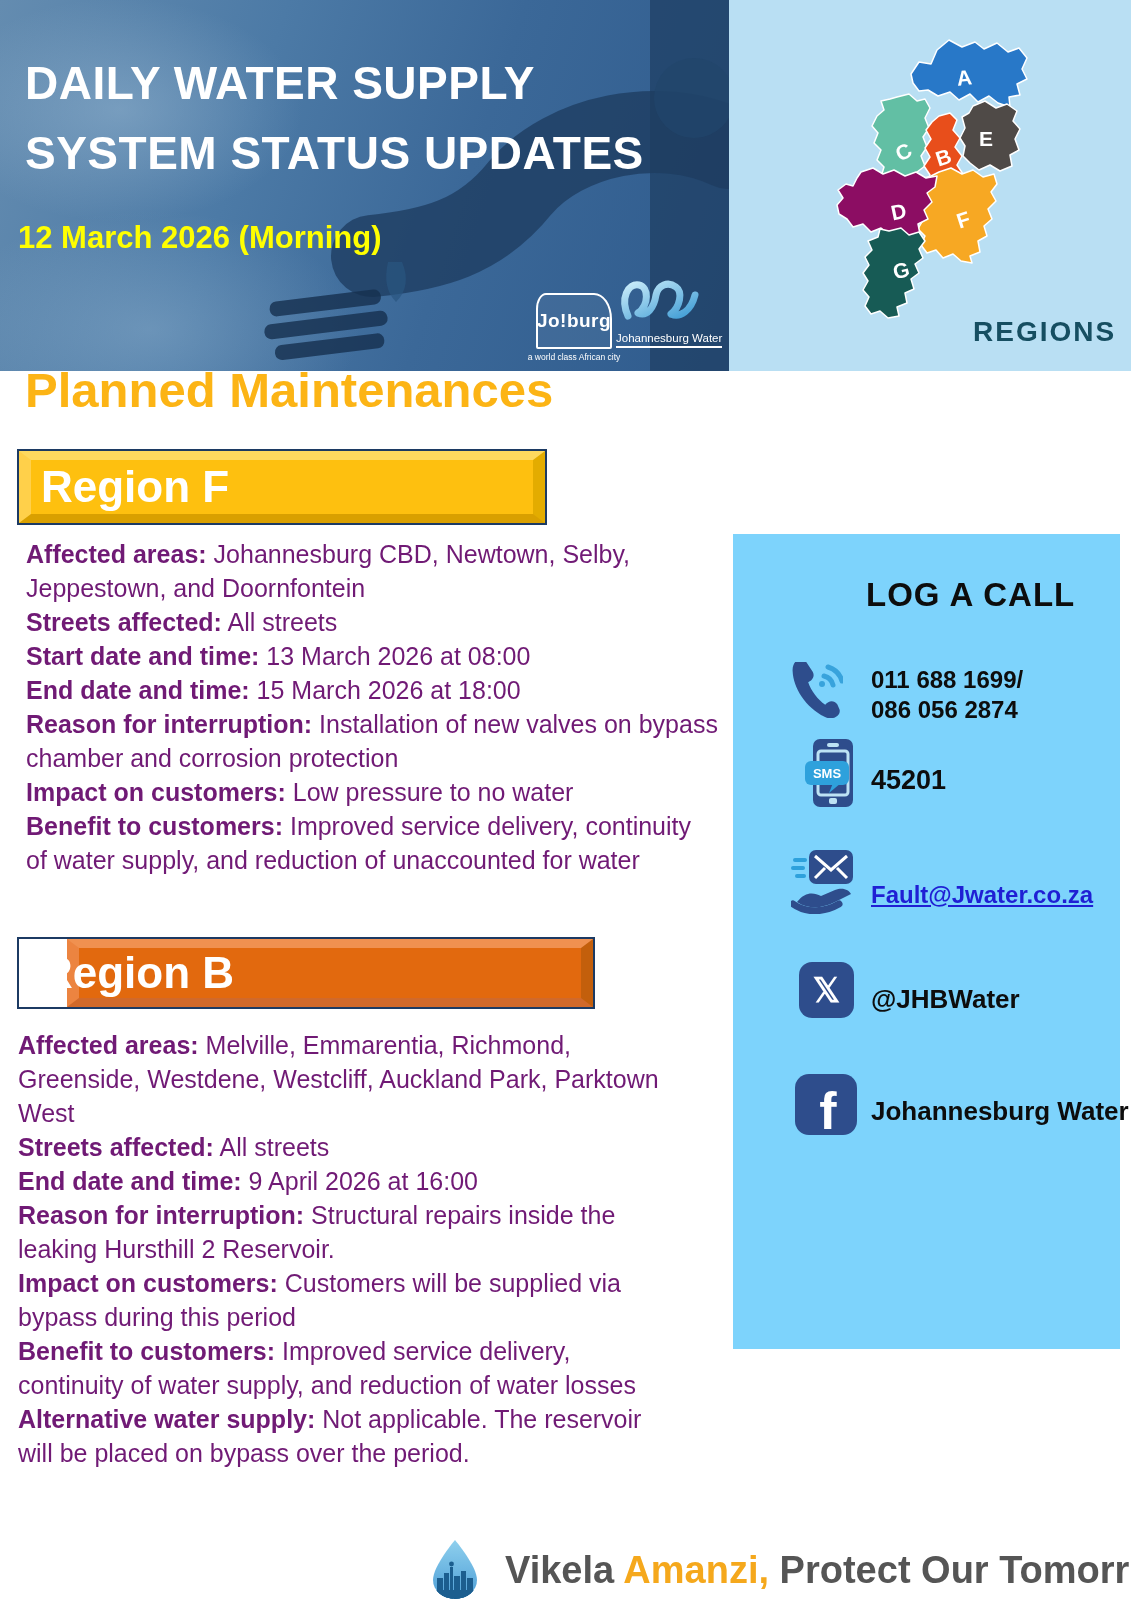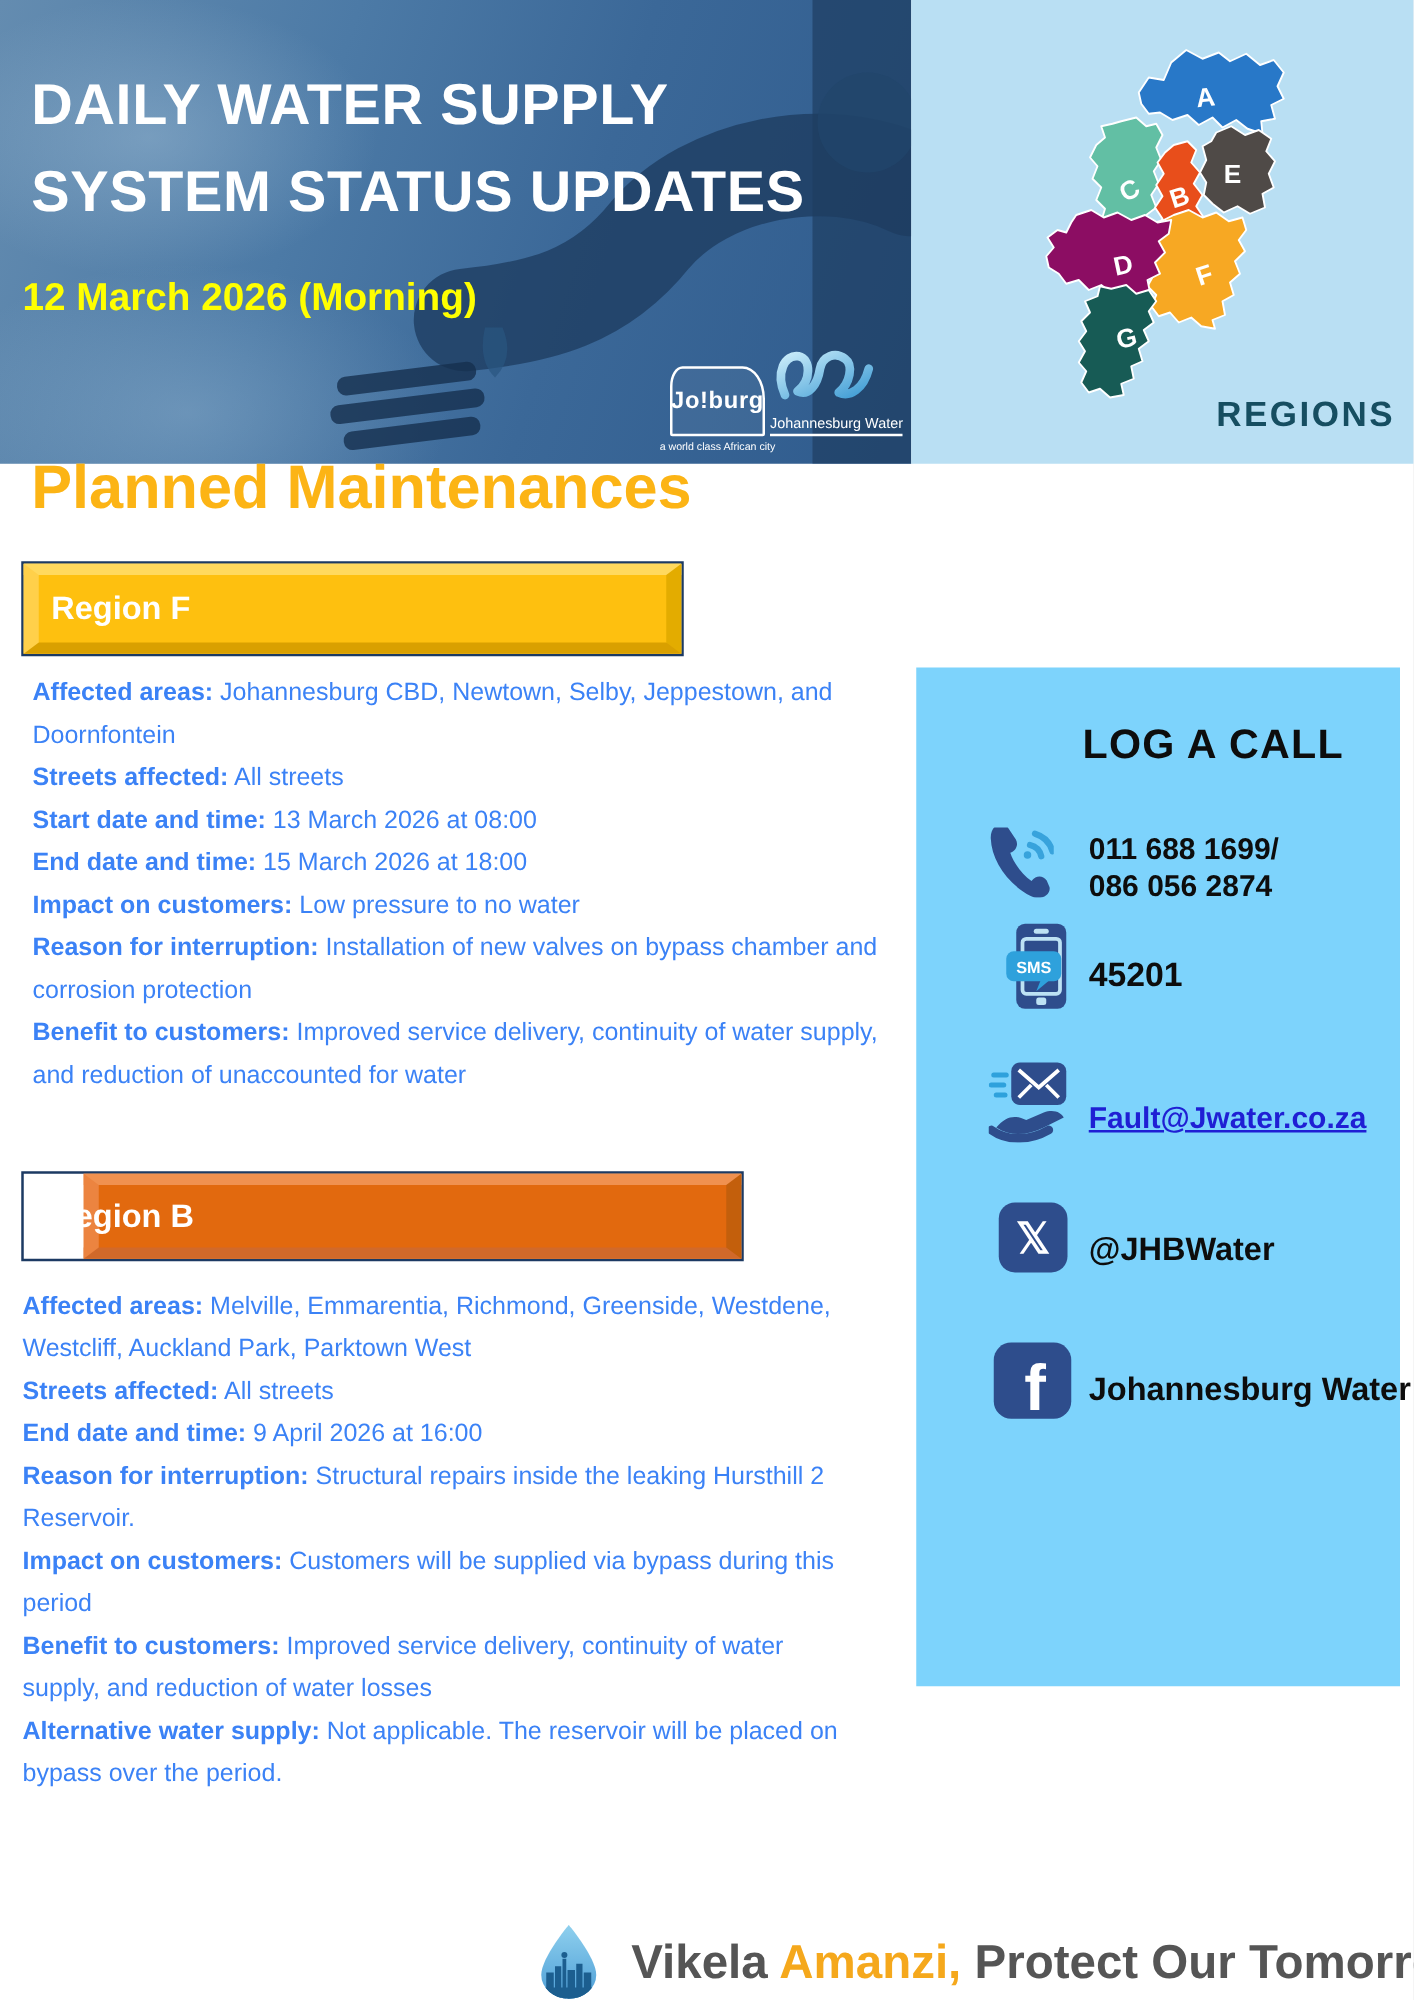--- a/index.html
+++ b/index.html
@@ -40,23 +40,23 @@
   
   .main-heading{position:absolute;left:25px;top:362px;font-size:49px;font-weight:bold;color:#fcb415;white-space:nowrap;}
   .region-banner{position:absolute;left:17px;width:526px;border:2px solid #1c3a63;background:#fff;}
   .region-banner .bevel{display:block;border-style:solid;border-width:9px 12px;}
   .banner-f{top:449px;}
   .banner-f .bevel{border-color:#ffd95e #e3ac00 #d9a000 #ffd04a;background:#fec00f;height:54px;}
   .banner-b{top:937px;padding-left:48px;}
   .banner-b .bevel{border-color:#f09150 #c35f0c #d1692a #ec8440;background:#e2690e;height:50px;}
   .region-banner .rb-label{
     position:absolute;left:22px;top:50%;transform:translateY(-50%);
-    color:#ffffff;font-weight:bold;font-size:26px;white-space:nowrap;
-  }
-  .info{position:absolute;font-size:20px;line-height:34px;color:#3b82f6;}
+    color:#ffffff;font-weight:bold;font-size:44px;white-space:nowrap;
+  }
+  .info{position:absolute;font-size:25px;line-height:34px;color:#701a75;}
   .info p{margin:0;}
   .info b{font-weight:bold;}
   .info-f{left:26px;top:537px;width:692px;}
   .info-b{left:18px;top:1028px;width:662px;}
   
   .sidebar{position:absolute;left:733px;top:534px;width:387px;height:815px;background:#7dd3fc;}
   .sb-title{position:absolute;left:133px;top:42px;font-size:33px;font-weight:bold;color:#0d0d0d;letter-spacing:1px;white-space:nowrap;}
   .sb-icon{position:absolute;}
   .sb-text{position:absolute;left:138px;font-weight:bold;color:#0d0d0d;white-space:nowrap;}
   .sb-phone-text{top:131px;font-size:24px;line-height:30px;}
@@ -138,22 +138,22 @@
 
   <div class="region-banner banner-f">
     <span class="bevel"></span>
     <span class="rb-label">Region F</span>
   </div>
   <div class="info info-f">
     <p><b>Affected areas:</b> <span>Johannesburg CBD, Newtown, Selby, Jeppestown, and Doornfontein</span></p>
     <p><b>Streets affected:</b> <span>All streets</span></p>
     <p><b>Start date and time:</b> <span>13 March 2026 at 08:00</span></p>
     <p><b>End date and time:</b> <span>15 March 2026 at 18:00</span></p>
+    <p><b>Reason for interruption:</b> <span>Installation of new valves on bypass chamber and corrosion protection</span></p>
     <p><b>Impact on customers:</b> <span>Low pressure to no water</span></p>
-    <p><b>Reason for interruption:</b> <span>Installation of new valves on bypass chamber and corrosion protection</span></p>
     <p><b>Benefit to customers:</b> <span>Improved service delivery, continuity of water supply, and reduction of unaccounted for water</span></p>
   </div>
 
   <div class="sidebar">
     <div class="sb-title">LOG A CALL</div>
 
     <svg class="sb-icon" style="left:56px;top:128px;" width="54" height="56" viewBox="0 0 54 56">
       <path d="M4,18 C2,8 10,2 16,7 L24,16 C27,20 25,25 21,27 C25,35 33,43 41,47 C44,42 49,41 53,45 L56,50 C58,56 50,62 42,59 C22,52 7,35 4,18 Z" fill="#2e4d8c" transform="translate(-2,-6) rotate(8 27 28)"></path>
       <g fill="none" stroke="#38a3dc" stroke-width="5" stroke-linecap="round">
         <path d="M35,14 a12,12 0 0 1 9,9"></path>

